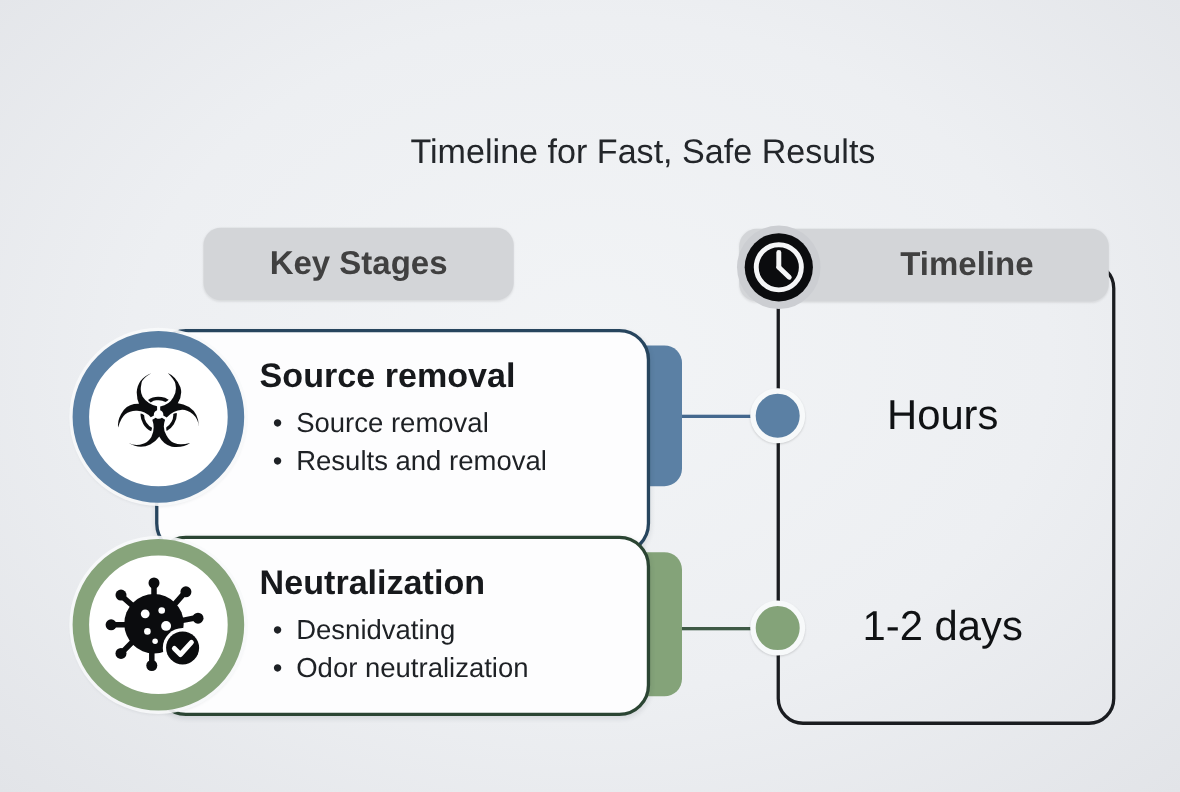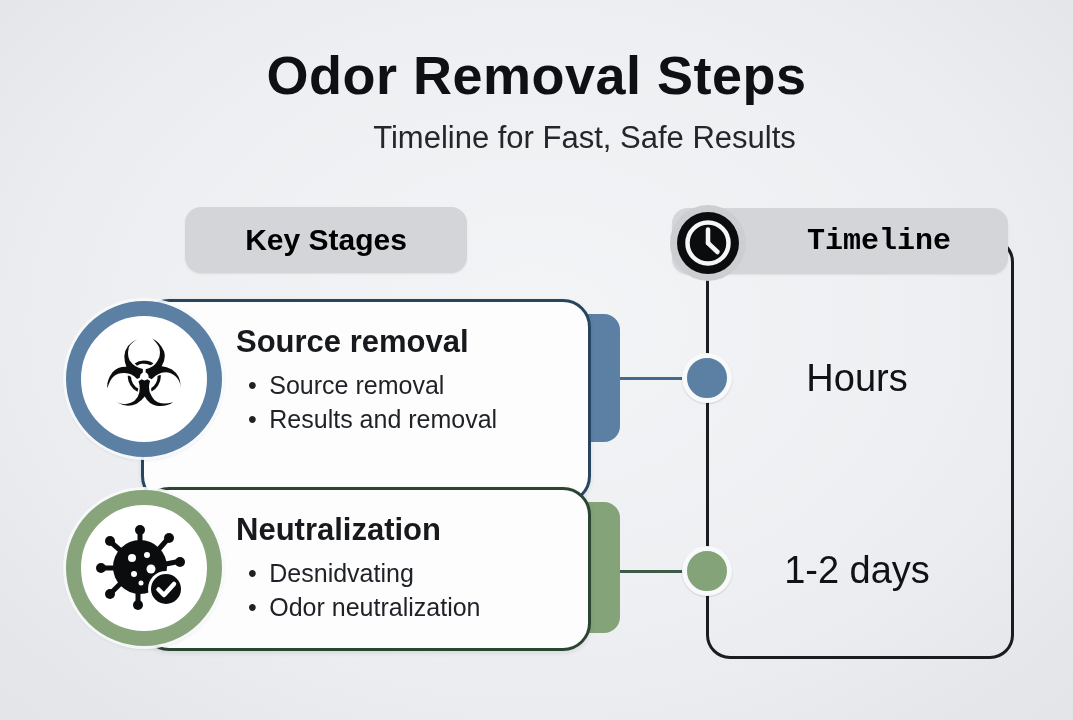--- a/index.html
+++ b/index.html
@@ -21,25 +21,25 @@
   }
   .subtitle {
     position: absolute; left: 0; top: 120px; width: 100%;
     text-align: center; font-size: 31px; font-weight: 400; color: #23262a; padding-left: 48px;
   }
 
   
   .badge {
     position: absolute; background: #d3d5d8; border-radius: 16px;
     display: flex; align-items: center; justify-content: center;
-    font-weight: 700; font-size: 30px; color: #000000;
+    font-weight: 700; font-size: 30px; color: #404040;
     box-shadow: 0 1px 2px rgba(0,0,0,0.08);
   }
   .badge-key    { left: 185px; top: 207px; width: 282px; height: 66px; }
-  .badge-timeline { left: 672px; top: 208px; width: 336px; height: 66px; z-index: 4; font-family: Liberation Mono, monospace; }
+  .badge-timeline { left: 672px; top: 208px; width: 336px; height: 66px; z-index: 4; }
   .badge-timeline .badge-text { margin-left: 78px; }
 
   .clock-wrap {
     position: absolute; left: 669px; top: 204px; width: 78px; height: 78px; z-index: 5;
   }
 
   
   .timeline-box {
     position: absolute; left: 706px; top: 238px; width: 302px; height: 415px;
     border: 3px solid #1a1c20; border-radius: 24px; z-index: 1;
@@ -103,21 +103,20 @@
     font-family: "DejaVu Sans", sans-serif;
     font-size: 92px; line-height: 1; color: #0b0c0e;
     transform: translateY(-4px);
   }
 </style>
 </head>
 <body>
 
 <div class="canvas">
 
-  <div class="title">Odor Removal Steps</div>
   <div class="subtitle">Timeline for Fast, Safe Results</div>
 
   <div class="badge badge-key">
     <span>Key Stages</span>
   </div>
 
   <div class="timeline-box"></div>
 
   <div class="badge badge-timeline">
     <span class="badge-text">Timeline</span>

